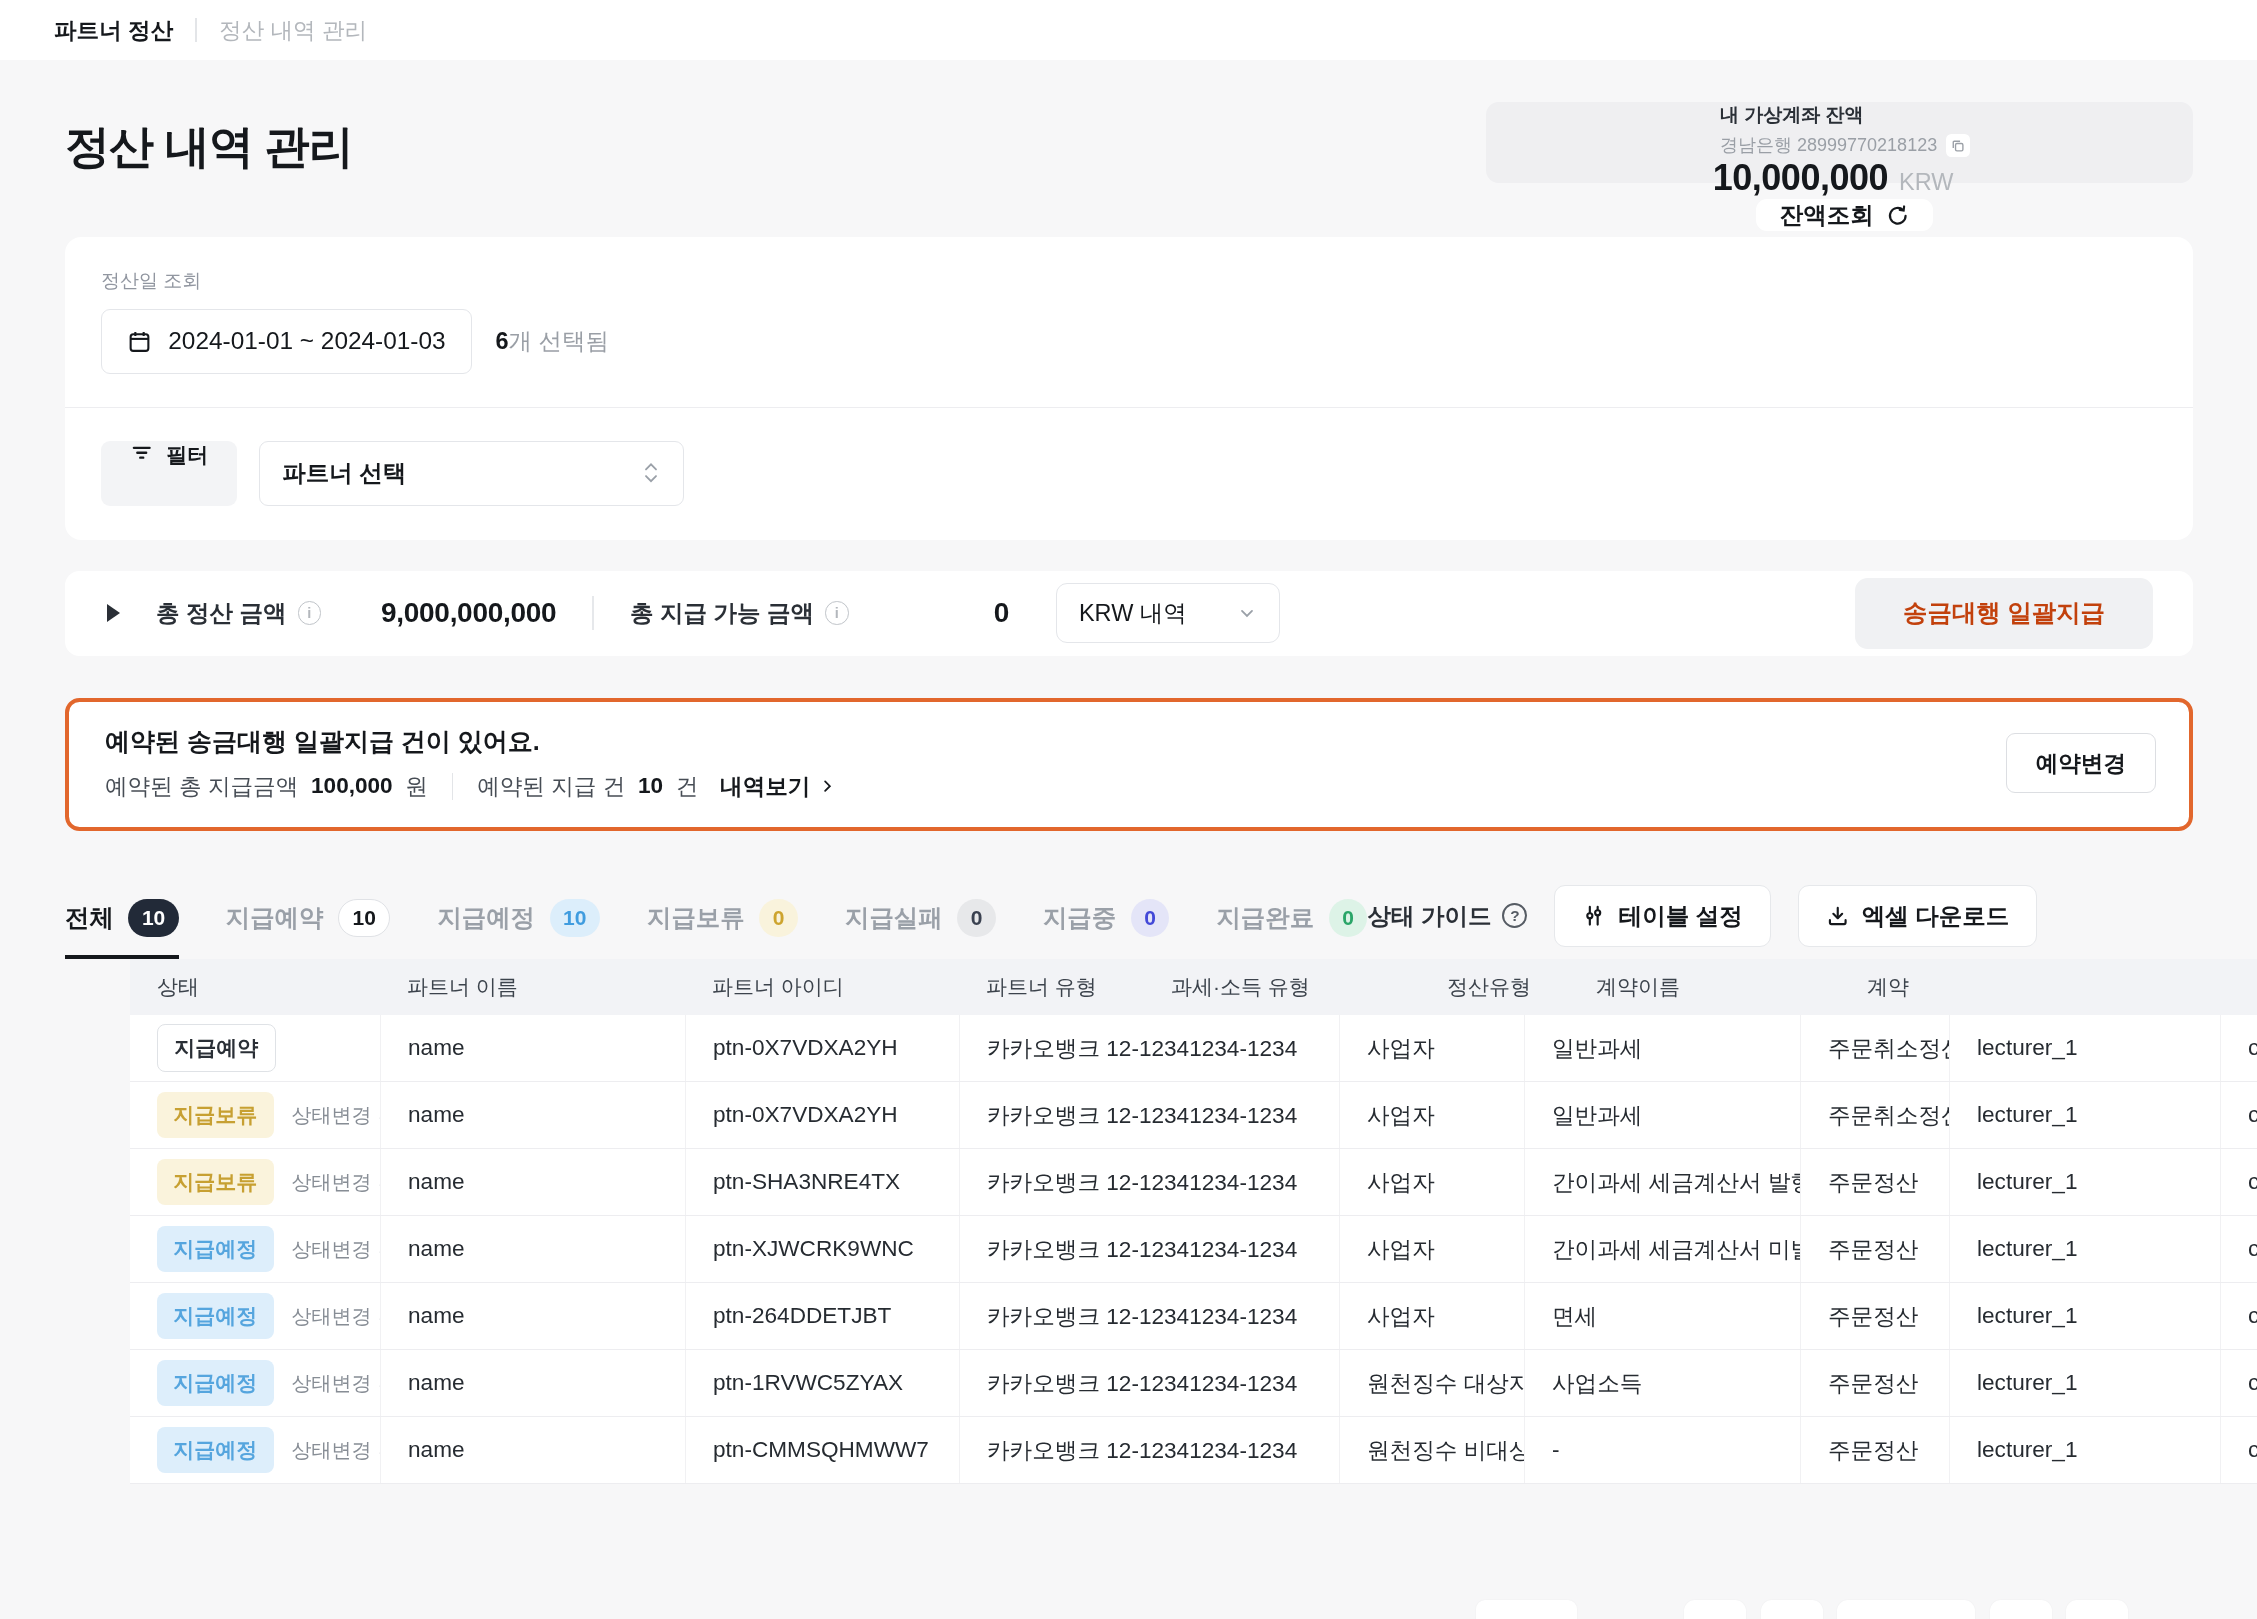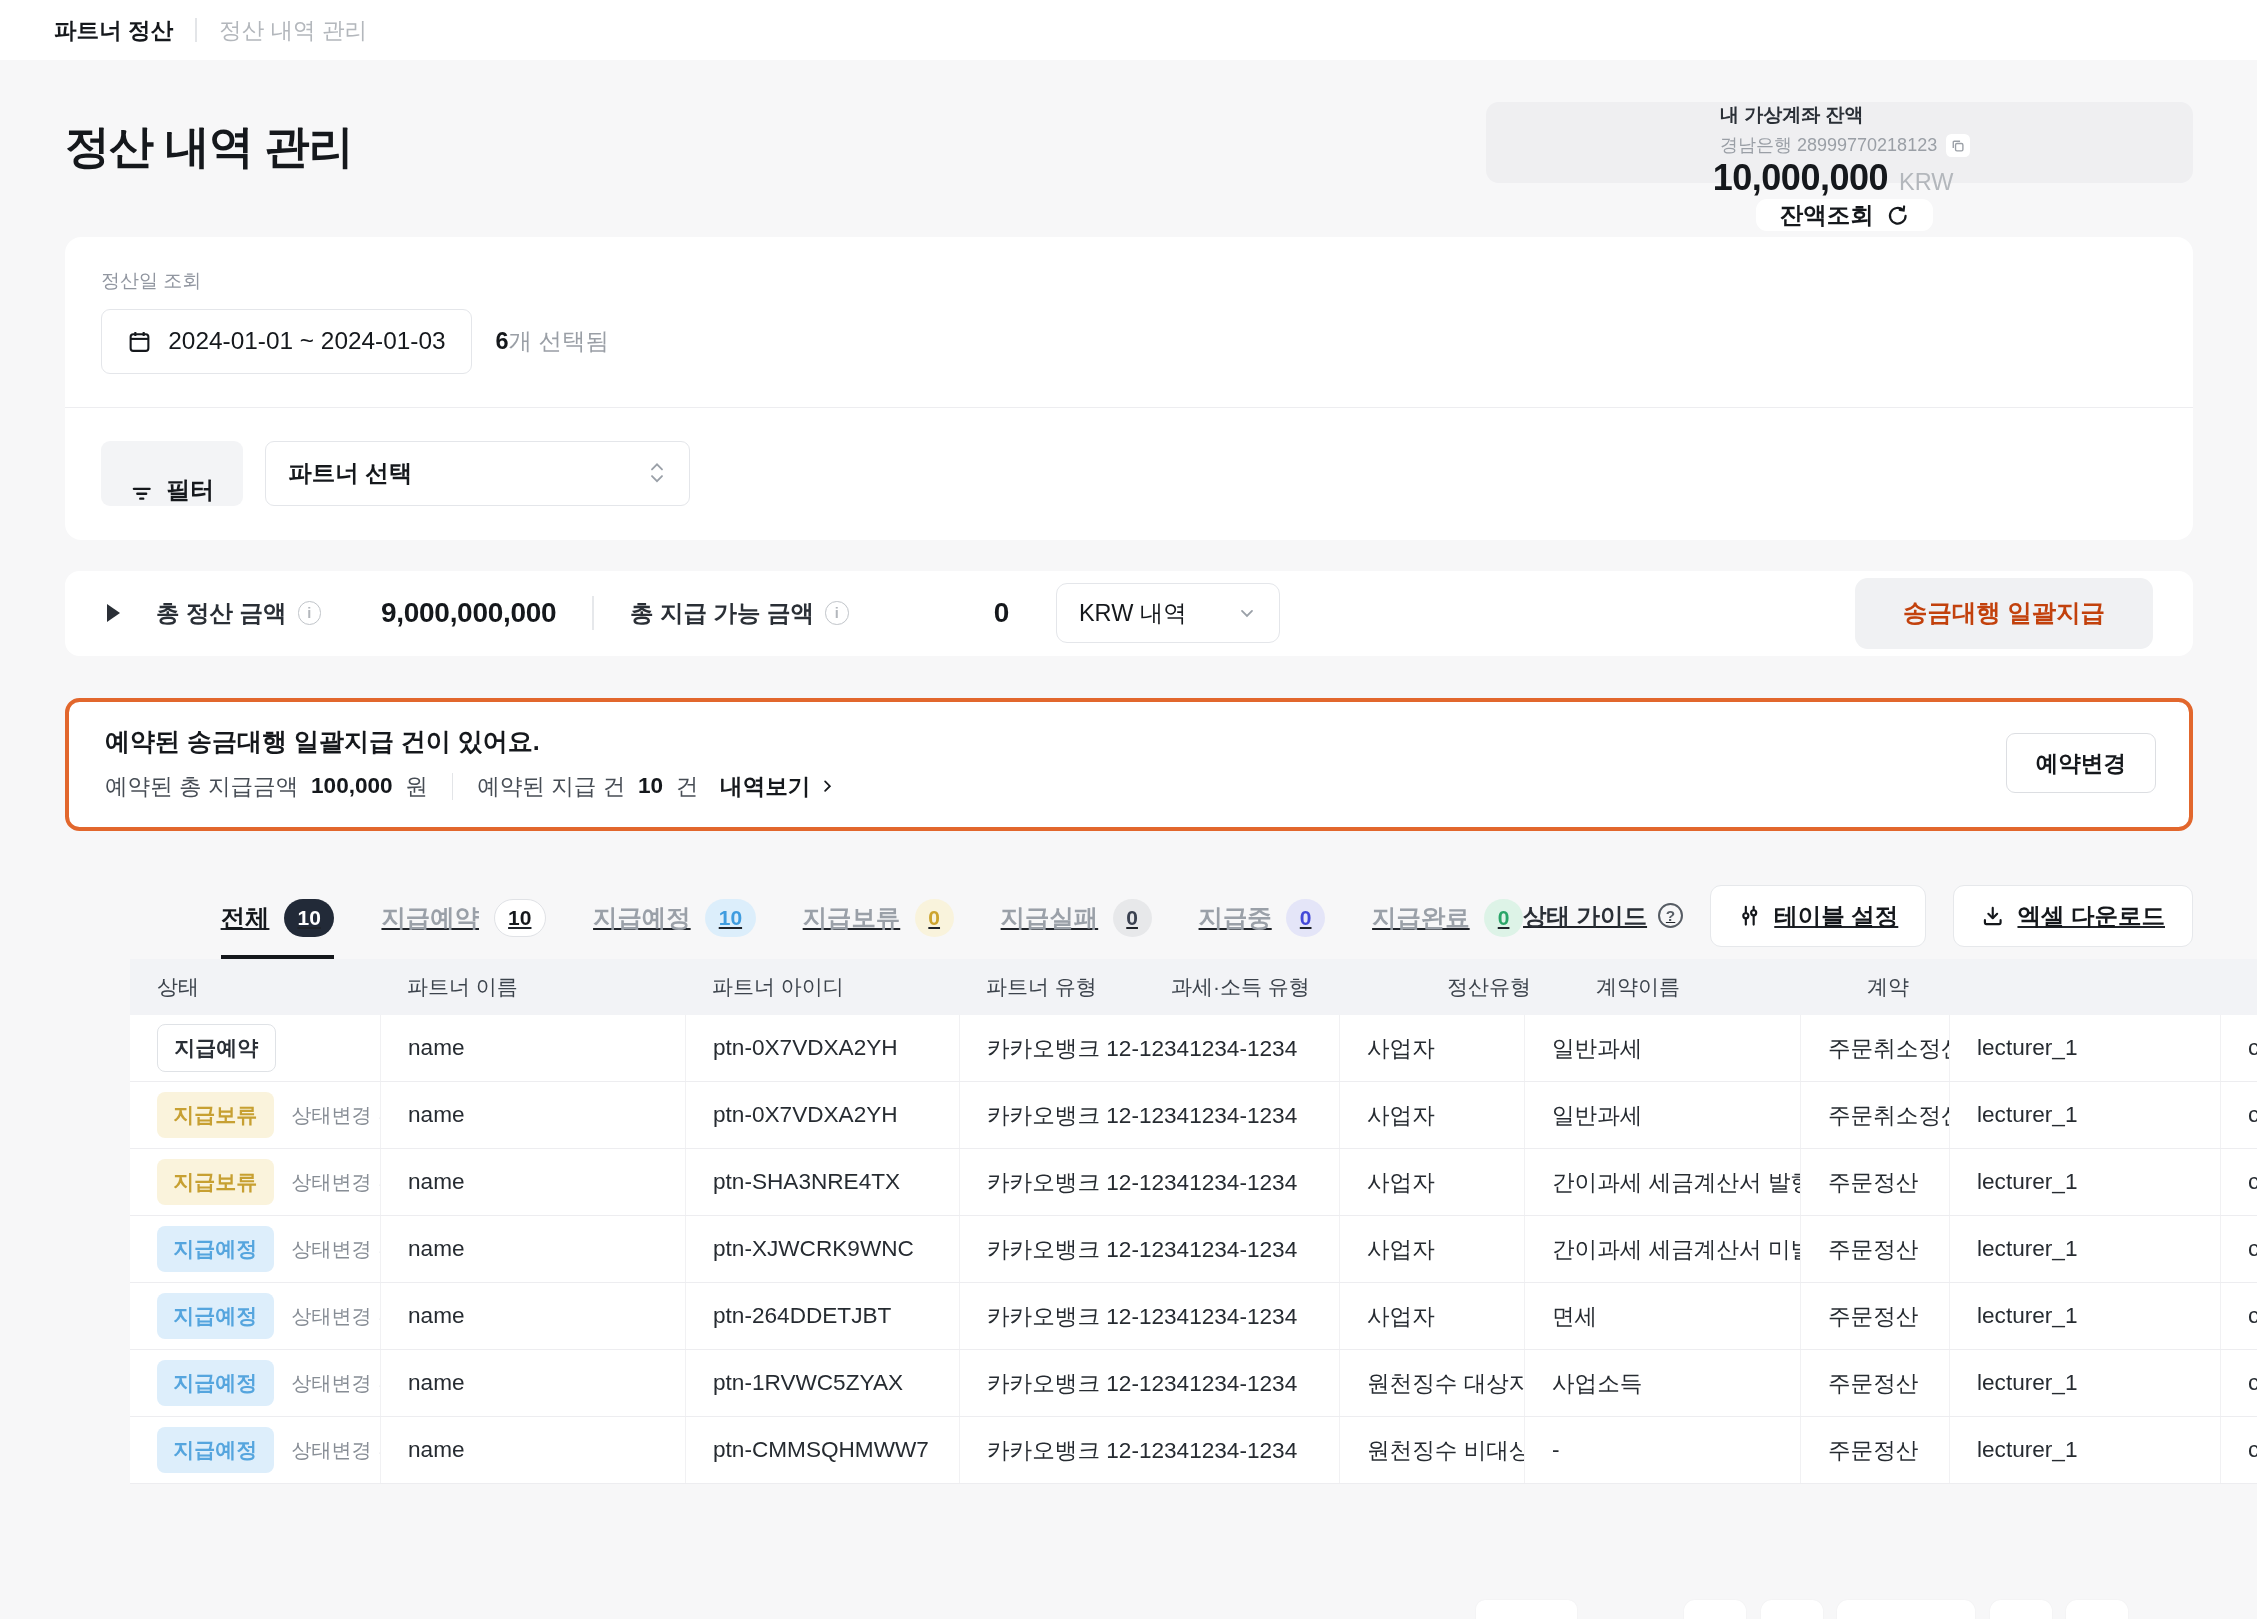--- a/index.html
+++ b/index.html
@@ -32,21 +32,21 @@
   .refresh-button { background: #fff; border: none; border-radius: 11px; height: 60px; padding: 0 23.5px; font-size: 23.5px; font-weight: 600; color: #15181c; display: flex; align-items: center; gap: 12.7px; cursor: pointer; font-family: inherit; }
 
   
   .filter-card { background: #fff; border-radius: 16.3px; margin-top: 54px; padding: 31px 36px 34px; }
   .filter-date-label { font-size: 19px; color: #9196a0; margin-bottom: 14.5px; }
   .filter-row { display: flex; align-items: center; gap: 22px; }
   .date-button { display: flex; align-items: center; gap: 16.3px; height: 65px; border: 1.8px solid #e4e6ea; border-radius: 9px; background: #fff; padding: 0 25px; font-size: 24.4px; font-weight: 500; color: #15181c; cursor: pointer; font-family: inherit; }
   .selected-count { font-size: 23.5px; color: #9a9fa6; margin-left: 1.8px; }
   .selected-count b { color: #15181c; font-weight: 700; }
   .filter-divider { border: none; border-top: 1.8px solid #ededf0; margin: 33px -36px 33px; }
-  .filter-button { display: flex; align-items: flex-end; gap: 12.7px; height: 65px; background: #f3f4f6; border: none; border-radius: 9px; padding: 0 29px; font-size: 24px; font-weight: 600; color: #15181c; cursor: pointer; font-family: inherit; }
+  .filter-button { display: flex; align-items: flex-start; gap: 12.7px; height: 65px; background: #f3f4f6; border: none; border-radius: 9px; padding: 0 29px; font-size: 21px; font-weight: 600; color: #15181c; cursor: pointer; font-family: inherit; }
   .select-box { display: flex; align-items: center; justify-content: space-between; height: 65px; border: 1.8px solid #e4e6ea; border-radius: 9px; background: #fff; padding: 0 22px; font-size: 23.5px; color: #15181c; cursor: pointer; }
   .select-partner-info { width: 308px; margin-left: 5.4px; }
   .select-partner { width: 425px; font-weight: bold; }
 
   
   .summary-card { background: #fff; border-radius: 14.5px; margin-top: 31px; height: 85px; display: flex; align-items: center; padding: 0 40px 0 42px; }
   .expand-triangle { width: 0; height: 0; border-left: 13.6px solid #2a2f36; border-top: 9px solid transparent; border-bottom: 9px solid transparent; margin-right: 36px; cursor: pointer; }
   .sum-label { font-size: 23.5px; font-weight: 600; color: #2a2f36; display: flex; align-items: center; gap: 11px; }
   .info-circle { width: 23.5px; height: 23.5px; border: 1.8px solid #c0c4c9; border-radius: 50%; color: #b3b7bc; font-size: 14.5px; font-weight: 700; display: inline-flex; align-items: center; justify-content: center; font-style: normal; }
   .sum-value { font-size: 28px; font-weight: 800; color: #15181c; margin-left: 60px; letter-spacing: -0.3px; }
@@ -59,21 +59,21 @@
   
   .banner { margin-top: 42px; background: #fff; border: 4.5px solid #e2672d; border-radius: 14.5px; padding: 23.5px 33px 25px 36px; display: flex; align-items: center; }
   .banner-title { font-size: 25px; font-weight: 700; color: #15181c; margin-bottom: 12.7px; }
   .banner-line { display: flex; align-items: center; gap: 12.7px; font-size: 22.6px; color: #474d55; }
   .banner-line b { color: #15181c; font-weight: 700; }
   .banner-vdiv { width: 1.8px; height: 27px; background: #e3e5e8; margin: 0 11px; }
   .banner-link { display: flex; align-items: center; gap: 9px; font-size: 22.6px; font-weight: 700; color: #15181c; cursor: pointer; margin-left: 9px; }
   .banner-button { margin-left: auto; background: #fff; border: 1.8px solid #dcdee2; border-radius: 9px; height: 60px; padding: 0 29px; font-size: 22.6px; font-weight: 600; color: #15181c; cursor: pointer; font-family: inherit; }
 
   
-  .tabs-row { display: flex; align-items: flex-end; justify-content: flex-end; margin-top: 54px; text-decoration: underline; }
+  .tabs-row { display: flex; align-items: flex-end; justify-content: flex-start; margin-top: 54px; }
   .tabs { display: flex; align-items: center; gap: 47px; }
   .tab { display: inline-flex; align-items: center; gap: 14.5px; font-size: 24.4px; font-weight: 600; color: #9aa0a8; padding-bottom: 18px; border-bottom: 4.5px solid transparent; cursor: pointer; }
   .tab-active { color: #15181c; font-weight: 800; border-bottom-color: #15181c; }
   .tab-badge { min-width: 34px; height: 38px; padding: 0 13.6px; border-radius: 20px; font-size: 21px; font-weight: 700; display: inline-flex; align-items: center; justify-content: center; }
   .badge-all { background: #222a38; color: #fff; }
   .badge-reserved { background: #fff; color: #15181c; border: 1.8px solid #e0e2e6; }
   .badge-scheduled { background: #dceefb; color: #3f9cdf; }
   .badge-held { background: #f9f3dc; color: #cda42e; }
   .badge-failed { background: #e7e8ea; color: #3a4150; }
   .badge-paying { background: #e4e5f8; color: #4349d8; }

